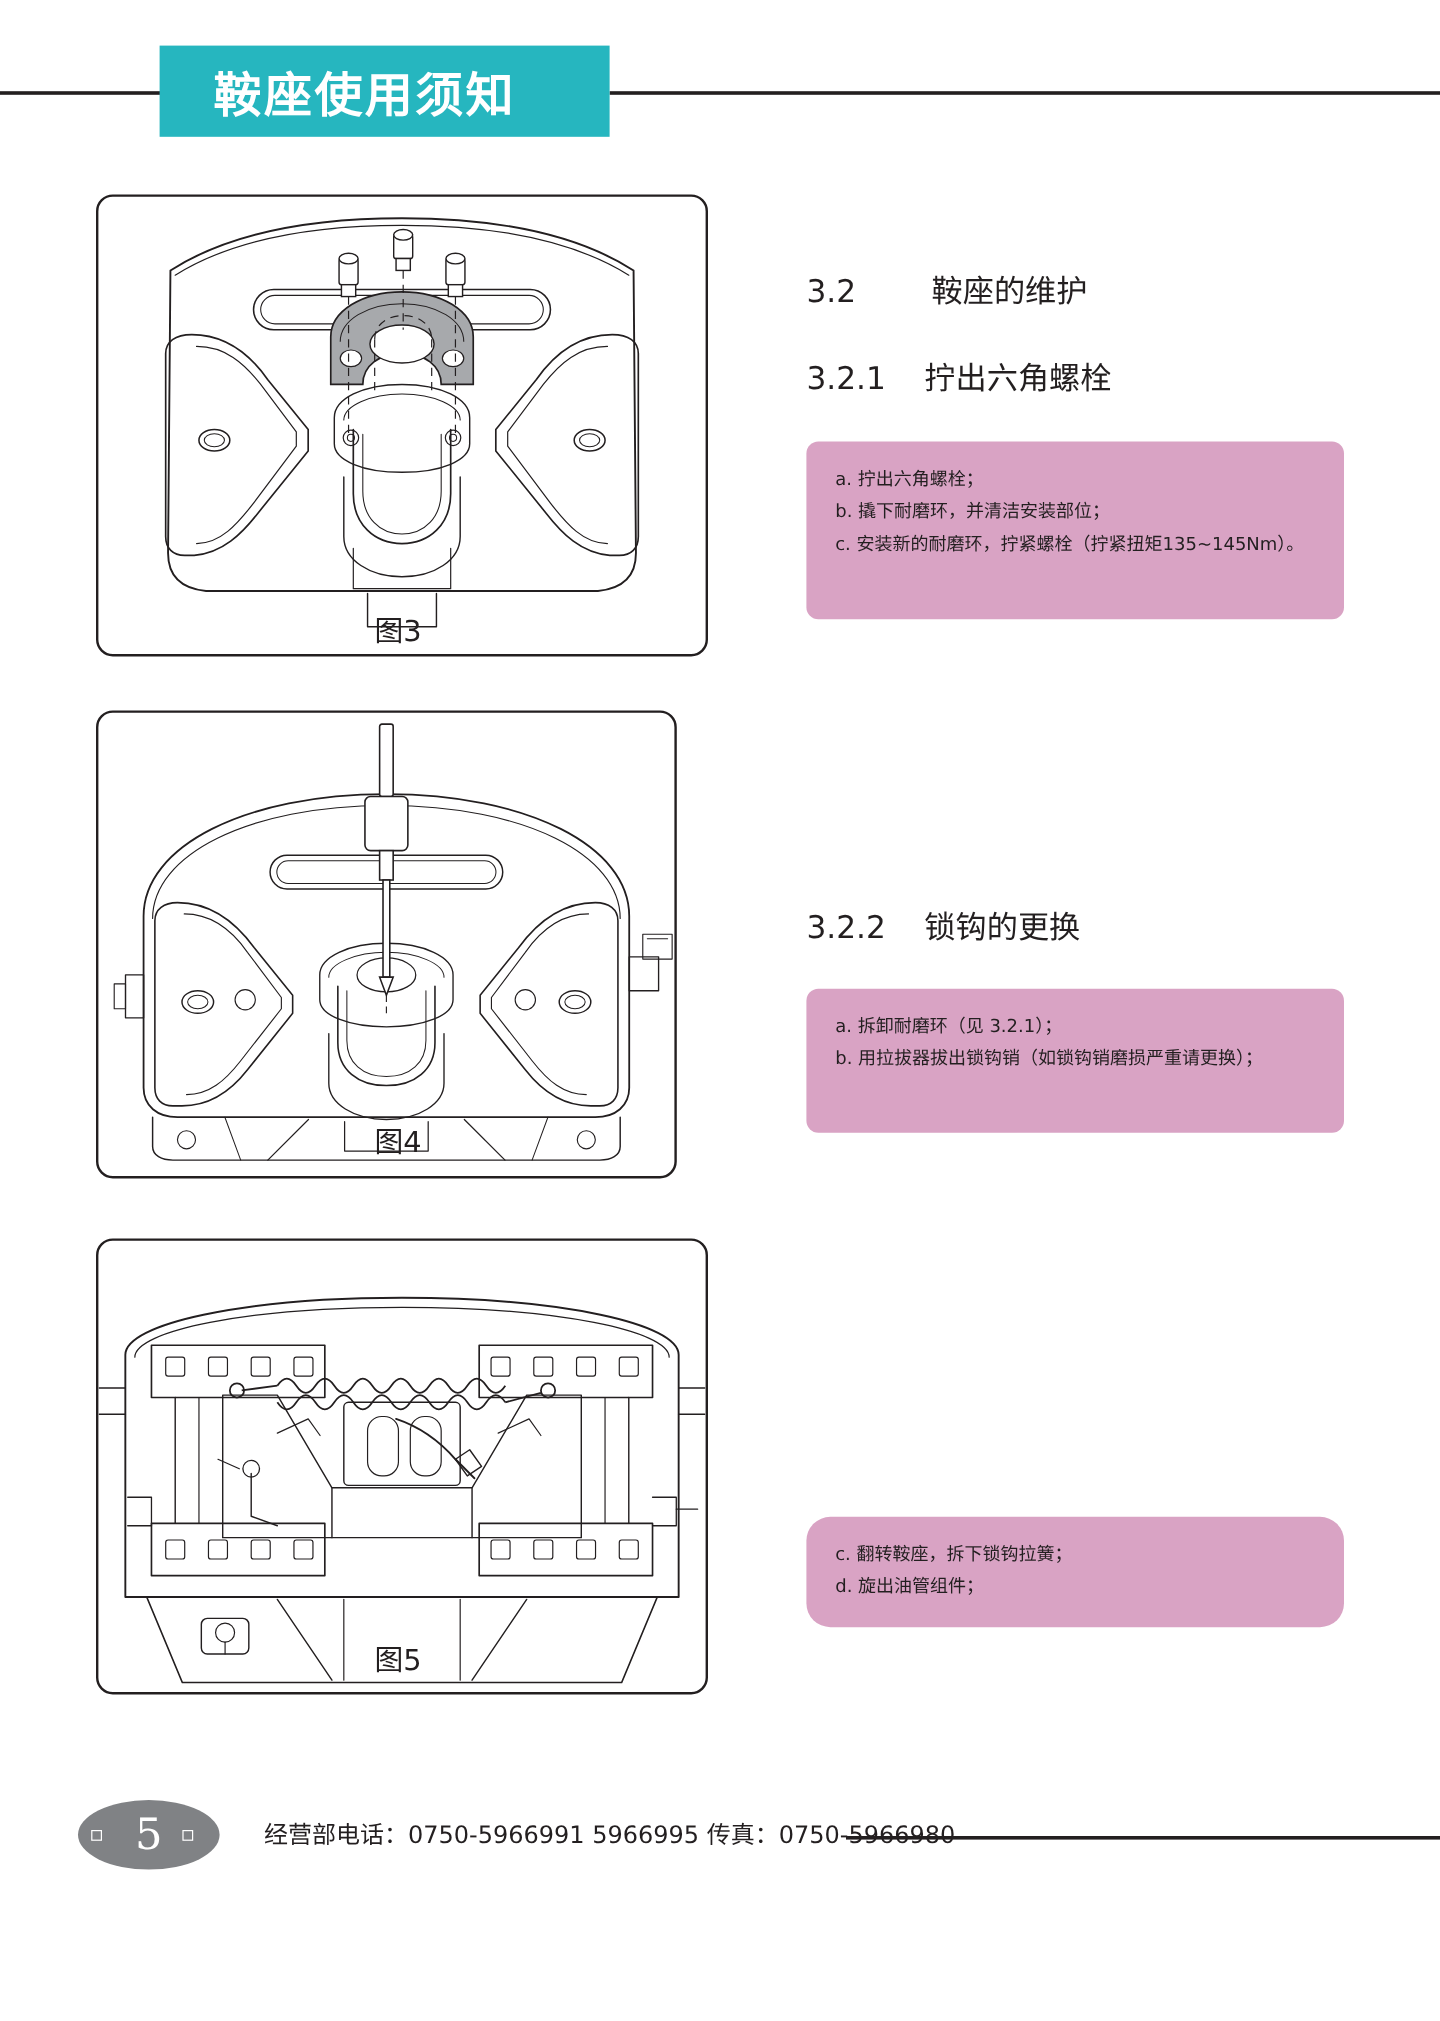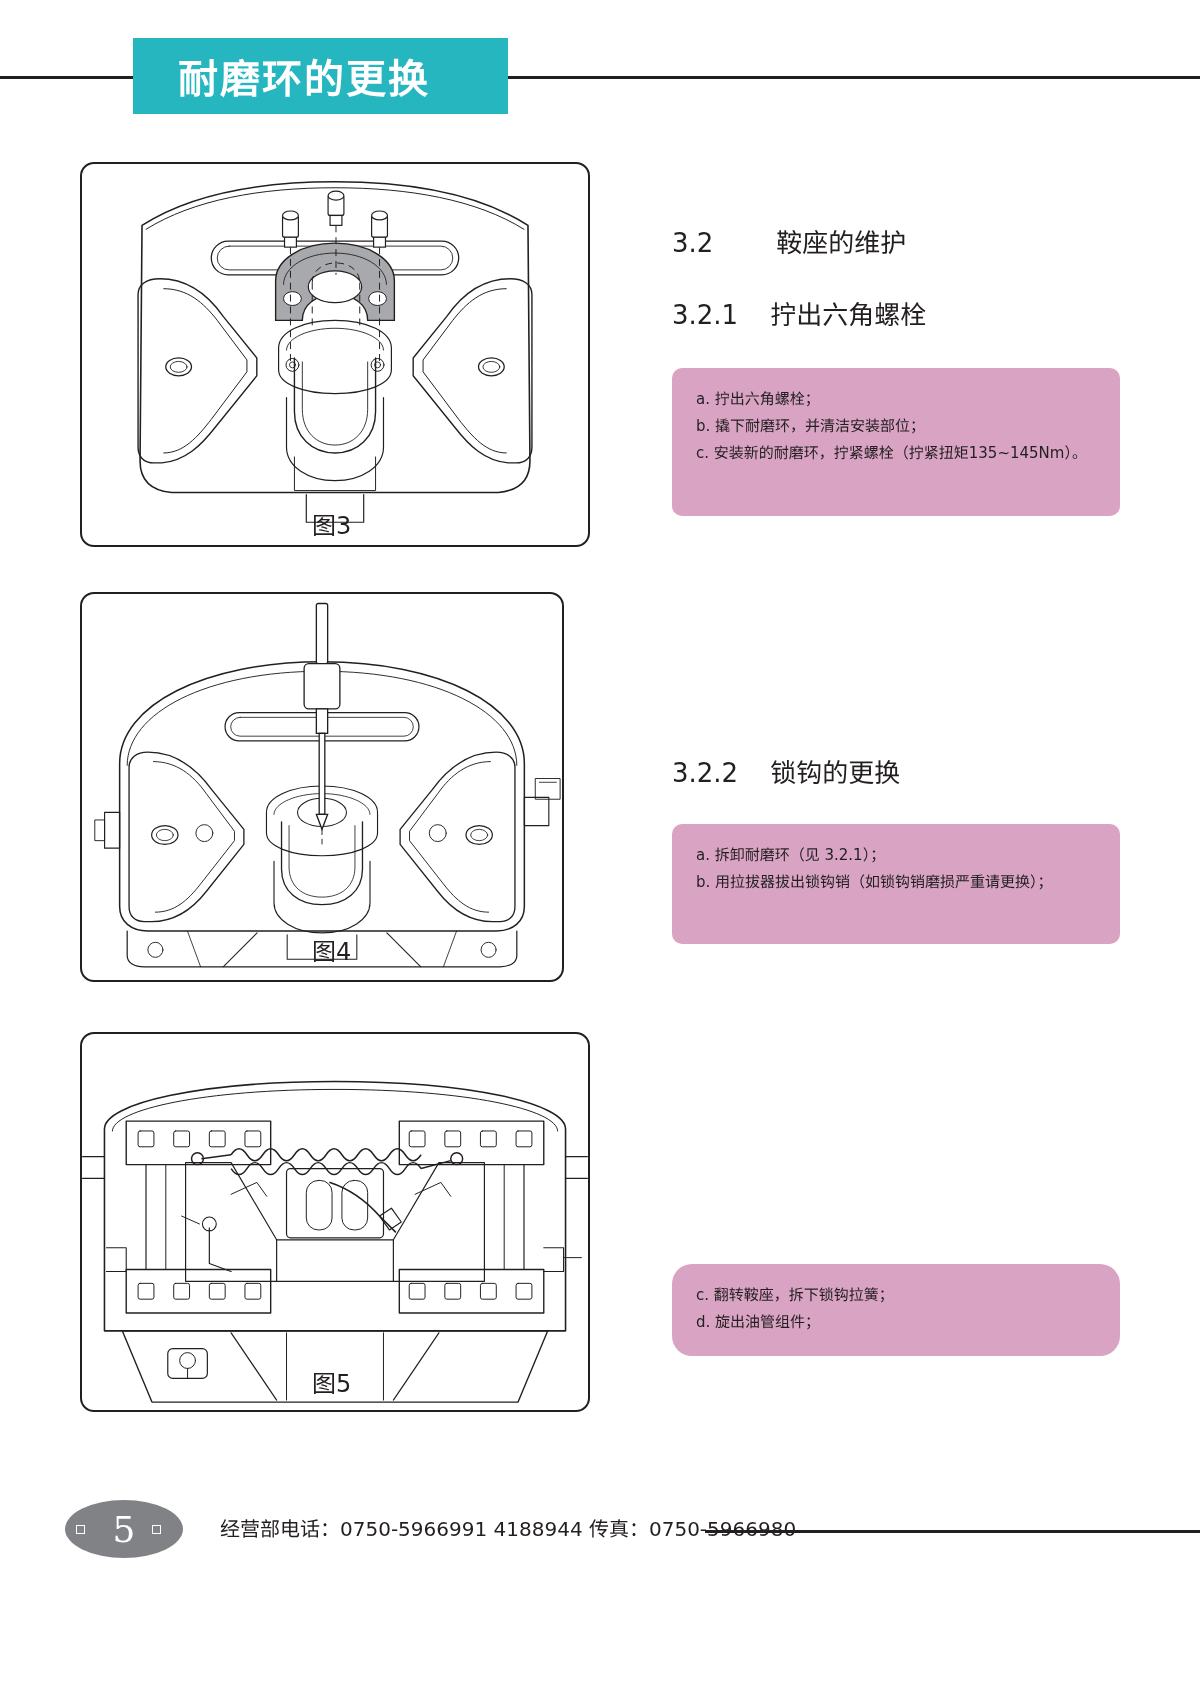--- a/index.html
+++ b/index.html
@@ -155,21 +155,21 @@
     background: #231f20;
   }
 </style>
 </head>
 <body>
 
 <div class="header">
   <div class="header-rule-left"></div>
   <div class="header-rule-right"></div>
   <div class="header-badge">
-    <span>耐磨环的更换</span>
+    <span>鞍座使用须知</span>
   </div>
 </div>
 
 <div class="fig-panel fig1">
   <svg class="fig-svg" viewBox="0 0 510 385">
     <g fill="none" stroke="#231f20" stroke-width="1.3" stroke-linejoin="round" stroke-linecap="round">
 
       <path d="M60 62 C110 30 180 18 255 18 C330 18 400 30 450 62 L452 300 C452 320 440 330 420 332 L90 332 C70 330 58 320 58 300 Z" stroke-width="1.6"></path>
       <path d="M64 66 C112 36 180 24 255 24 C330 24 398 36 446 66" stroke-width="1"></path>
 
@@ -409,15 +409,15 @@
 <div class="callout" style="left: 672px; top: 1264px; width: 448px; height: 92px; border-radius: 20px;">
   <p>c. 翻转鞍座，拆下锁钩拉簧；</p>
   <p>d. 旋出油管组件；</p>
 </div>
 
 <div class="footer">
   <div class="footer-ellipse"></div>
   <div class="footer-pagenum">5</div>
   <div class="footer-sq footer-sq-l"></div>
   <div class="footer-sq footer-sq-r"></div>
-  <div class="footer-text">经营部电话：0750-5966991 4188944 传真：0750-5966980</div>
+  <div class="footer-text">经营部电话：0750-5966991 5966995 传真：0750-5966980</div>
   <div class="footer-rule"></div>
 </div>
 
 </body></html>

